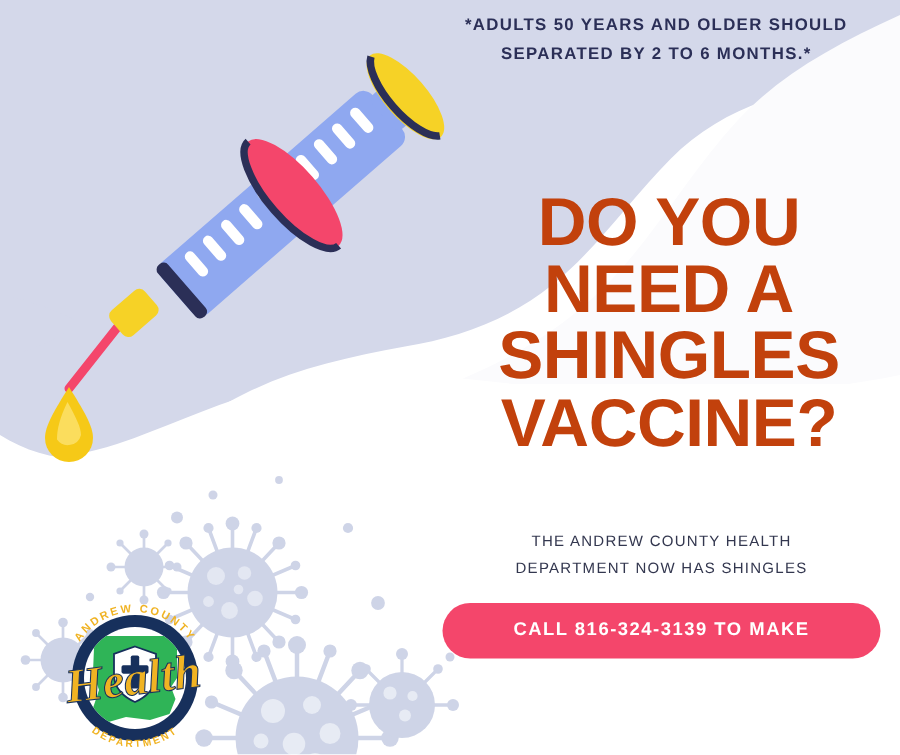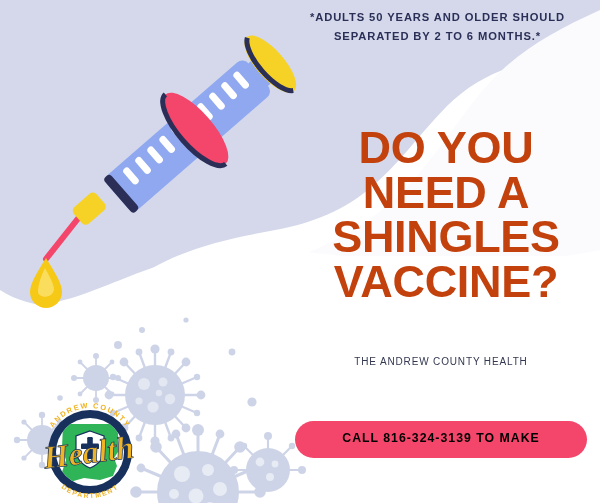--- a/index.html
+++ b/index.html
@@ -70,35 +70,35 @@
     font-weight: normal;
     letter-spacing: 0.85px;
     line-height: 1.82;
     color: #33374f;
     margin-top: 12px;
   }
 
   #cta-button {
     position: absolute;
     z-index: 4;
-    top: 421px;
+    top: 402px;
     left: 295px;
     width: 292px;
     box-sizing: border-box;
     padding: 8px 10px 9px;
     background: #f4466b;
     border: none;
     border-radius: 26px;
     text-align: center;
     font-family: "Liberation Sans", sans-serif;
     font-size: 12.3px;
     font-weight: bold;
     letter-spacing: 1.0px;
     line-height: 1.62;
-    color: #000000;
+    color: #ffffff;
     cursor: pointer;
   }
   #cta-button .ctaline { display: block; }
 </style>
 </head>
 <body>
 
 <div id="poster">
 
   <svg id="bg-svg" width="600" height="503" viewBox="0 0 600 503">
@@ -340,20 +340,21 @@
 
   <div class="text-layer" id="headline">
     <span class="hl">DO YOU</span>
     <span class="hl">NEED A</span>
     <span class="hl">SHINGLES</span>
     <span class="hl">VACCINE?</span>
   </div>
 
   <div class="text-layer" id="body-copy">
     <div>THE ANDREW COUNTY HEALTH</div>
+    <div>DEPARTMENT NOW HAS SHINGLES</div>
   </div>
 
   <button id="cta-button">
     <span class="ctaline">CALL 816-324-3139 TO MAKE</span>
   </button>
 
   <svg id="logo-svg" width="600" height="503" viewBox="0 0 600 503">
     <defs>
       <path id="arcTop" d="M46,452 A44,44 0 0 1 134,452"></path>
       <path id="arcBottom" d="M44,452 A46,46 0 0 0 136,452"></path>

